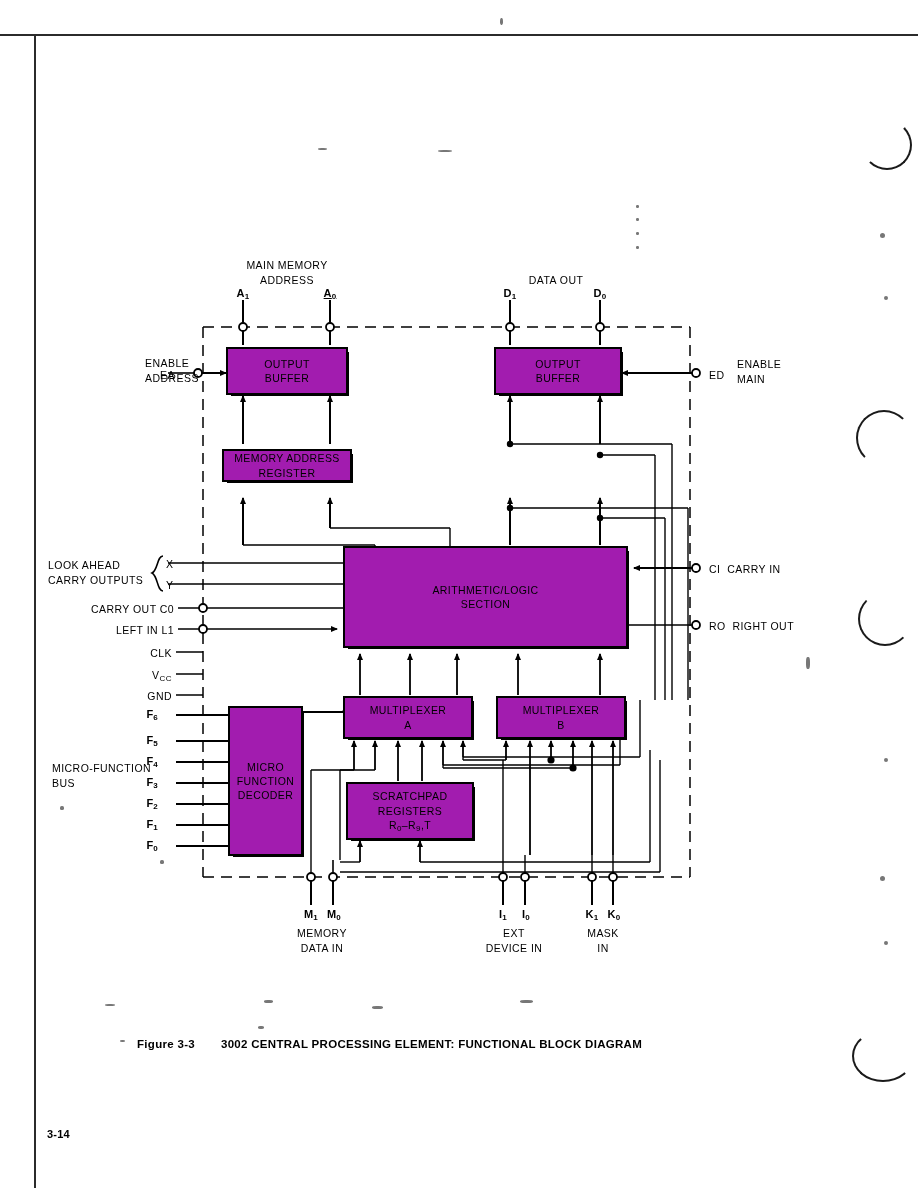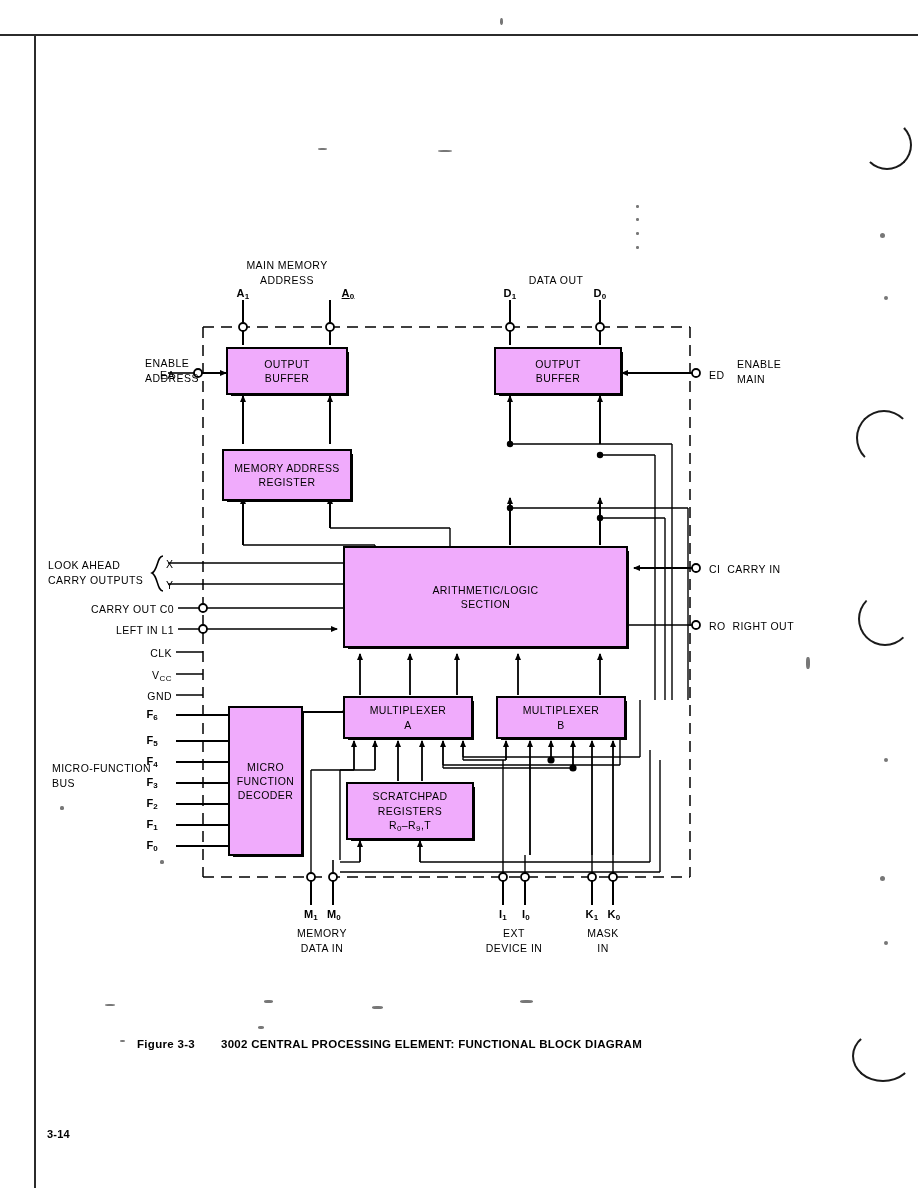--- a/index.html
+++ b/index.html
@@ -11,21 +11,21 @@
   .scan-edge{position:absolute;background:#2b2b2b;}
   #top-rule{left:0;top:34px;width:918px;height:2px;}
   #left-rule{left:34px;top:34px;width:2px;height:1154px;}
 
   .fig{position:absolute;left:0;top:0;width:918px;height:1188px;}
 
   svg#wires{position:absolute;left:0;top:0;width:918px;height:1188px;}
 
   
   .box{position:absolute;box-sizing:border-box;border:2px solid #000;
-       background:#f0abfc;display:flex;flex-direction:column;
+       background:#a21caf;display:flex;flex-direction:column;
        align-items:center;justify-content:center;
        font-size:10.5px;letter-spacing:.4px;line-height:1.35;
        text-align:center;z-index:4;}
   .box .ln{display:block;white-space:nowrap;}
   .box::after{content:"";position:absolute;left:3px;top:100%;
        width:100%;height:3px;background:#000;}
   .box::before{content:"";position:absolute;left:100%;top:3px;
        width:3px;height:100%;background:#000;}
 
   
@@ -225,21 +225,21 @@
     <g stroke="#000" stroke-width="1.6" fill="none">
       <path d="M163,556 C157,556 158,570 152,573 C158,576 157,591 163,591"></path>
     </g>
   </svg>
 
   <div class="box" style="left:226px;top:347px;width:122px;height:48px;">
     <span class="ln">OUTPUT</span>
     <span class="ln">BUFFER</span>
   </div>
 
-  <div class="box" style="left:222px;top:449px;width:130px;height:52px;">
+  <div class="box" style="left:222px;top:449px;width:130px;height:33px;">
     <span class="ln">MEMORY ADDRESS</span>
     <span class="ln">REGISTER</span>
   </div>
 
   <div class="box" style="left:494px;top:347px;width:128px;height:48px;">
     <span class="ln">OUTPUT</span>
     <span class="ln">BUFFER</span>
   </div>
 
 
@@ -272,21 +272,21 @@
 
   <div class="lbl c" style="left:287px;top:258px;">
     <span>MAIN MEMORY</span><br>
     <span>ADDRESS</span>
   </div>
   <div class="lbl c" style="left:556px;top:273px;">
     <span>DATA OUT</span>
   </div>
 
   <div class="pin c" style="left:243px;top:287px;">A<span class="sm">1</span></div>
-  <div class="pin c" style="left:348px;top:287px;text-decoration:underline;">A<span class="sm">0</span></div>
+  <div class="pin c" style="left:330px;top:287px;text-decoration:underline;">A<span class="sm">0</span></div>
   <div class="pin c" style="left:510px;top:287px;">D<span class="sm">1</span></div>
   <div class="pin c" style="left:600px;top:287px;">D<span class="sm">0</span></div>
 
   <div class="lbl r" style="left:145px;top:356px;text-align:left;transform:none;">
     <span>ENABLE</span><br>
     <span>ADDRESS</span>
   </div>
   <div class="lbl" style="left:160px;top:368px;"><span>EA</span></div>
 
   <div class="lbl" style="left:48px;top:558px;">

